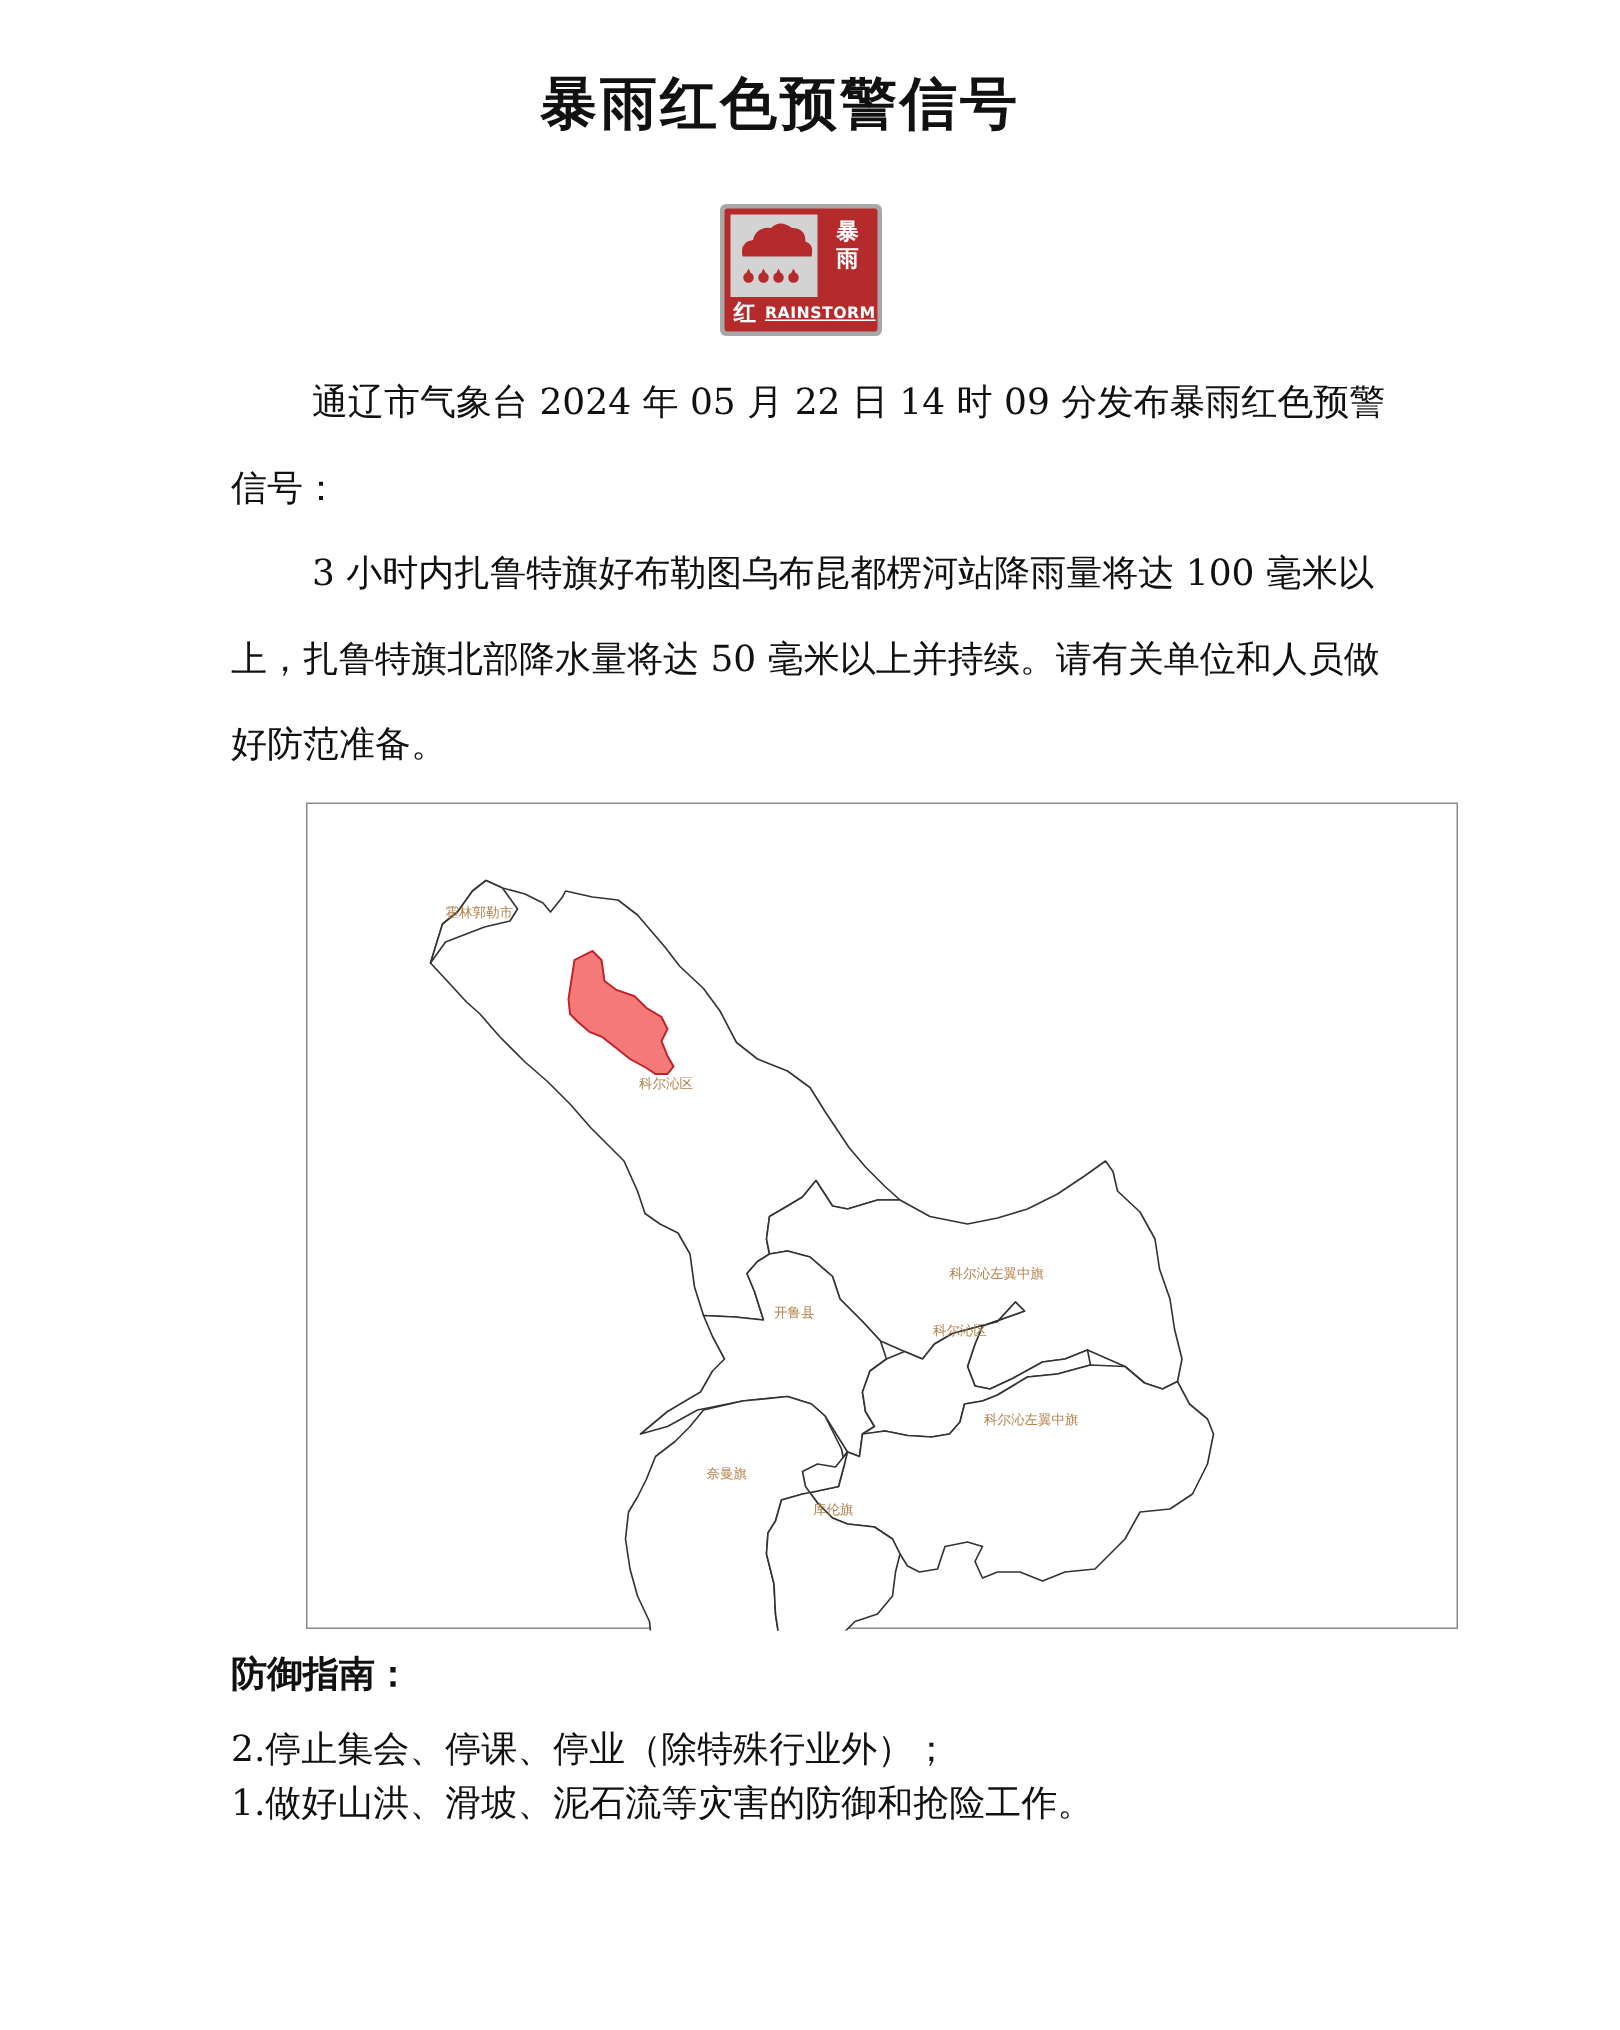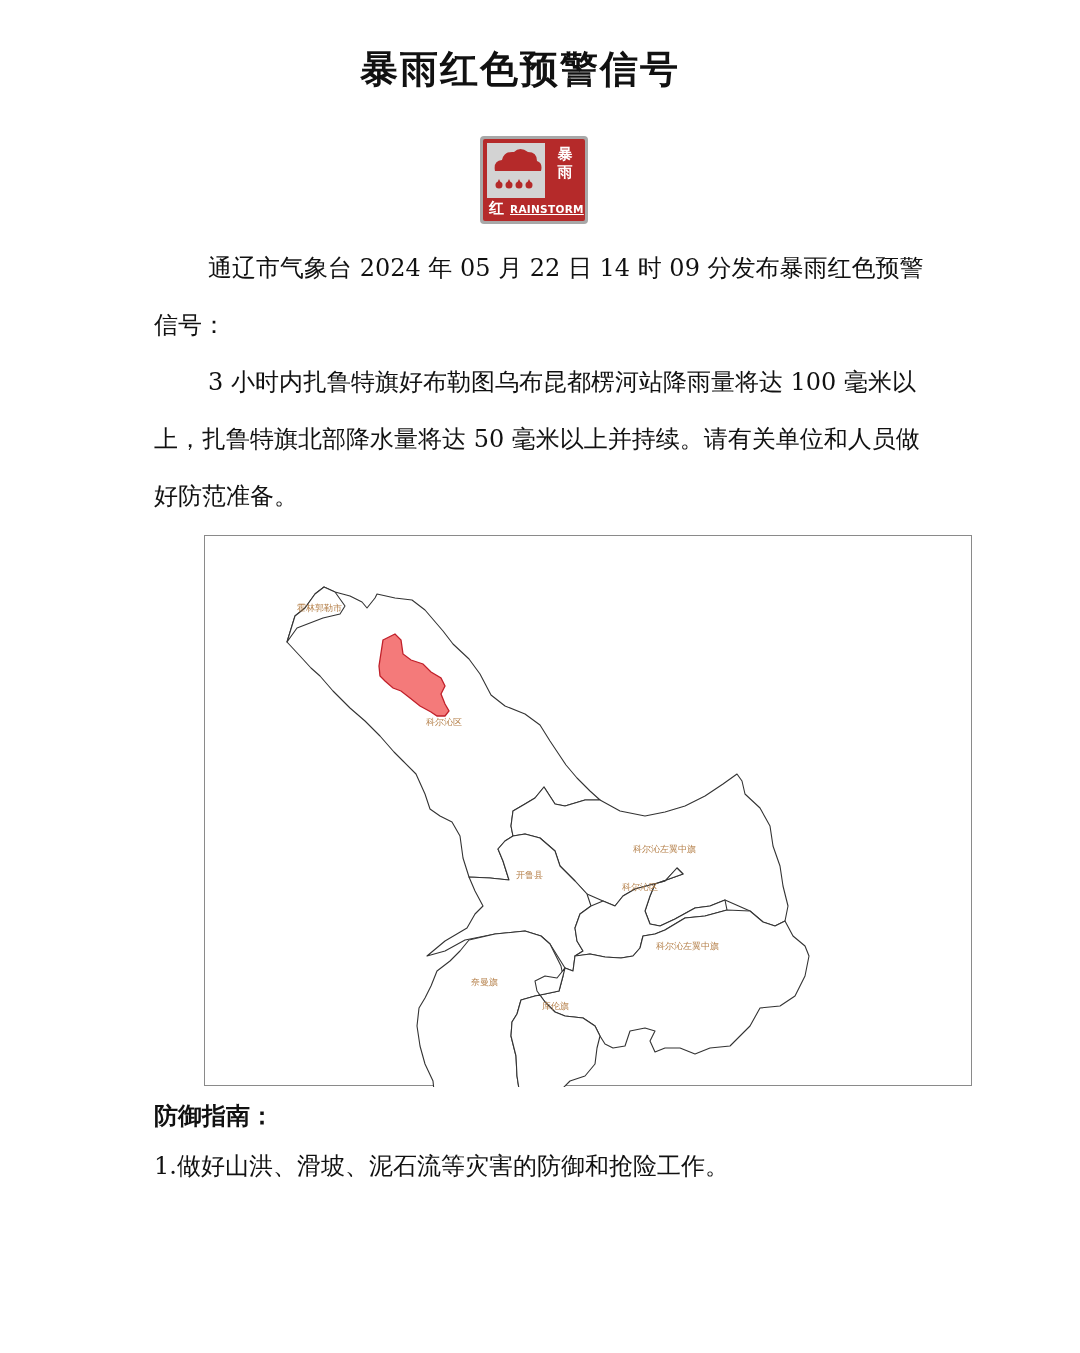--- a/index.html
+++ b/index.html
@@ -87,14 +87,15 @@
   <div class="map-label" style="left:428px; top:307px;">科尔沁左翼中旗</div>
   <div class="map-label" style="left:311px; top:333px;">开鲁县</div>
   <div class="map-label" style="left:417px; top:345px;">科尔沁区</div>
   <div class="map-label" style="left:451px; top:404px;">科尔沁左翼中旗</div>
   <div class="map-label" style="left:266px; top:440px;">奈曼旗</div>
   <div class="map-label" style="left:337px; top:464px;">库伦旗</div>
 </div>
 
 <div class="guide-title">防御指南：</div>
 <ul class="guide-list">
+  <li>2.停止集会、停课、停业（除特殊行业外）；</li>
   <li>1.做好山洪、滑坡、泥石流等灾害的防御和抢险工作。</li>
 </ul>
 
 </body></html>

